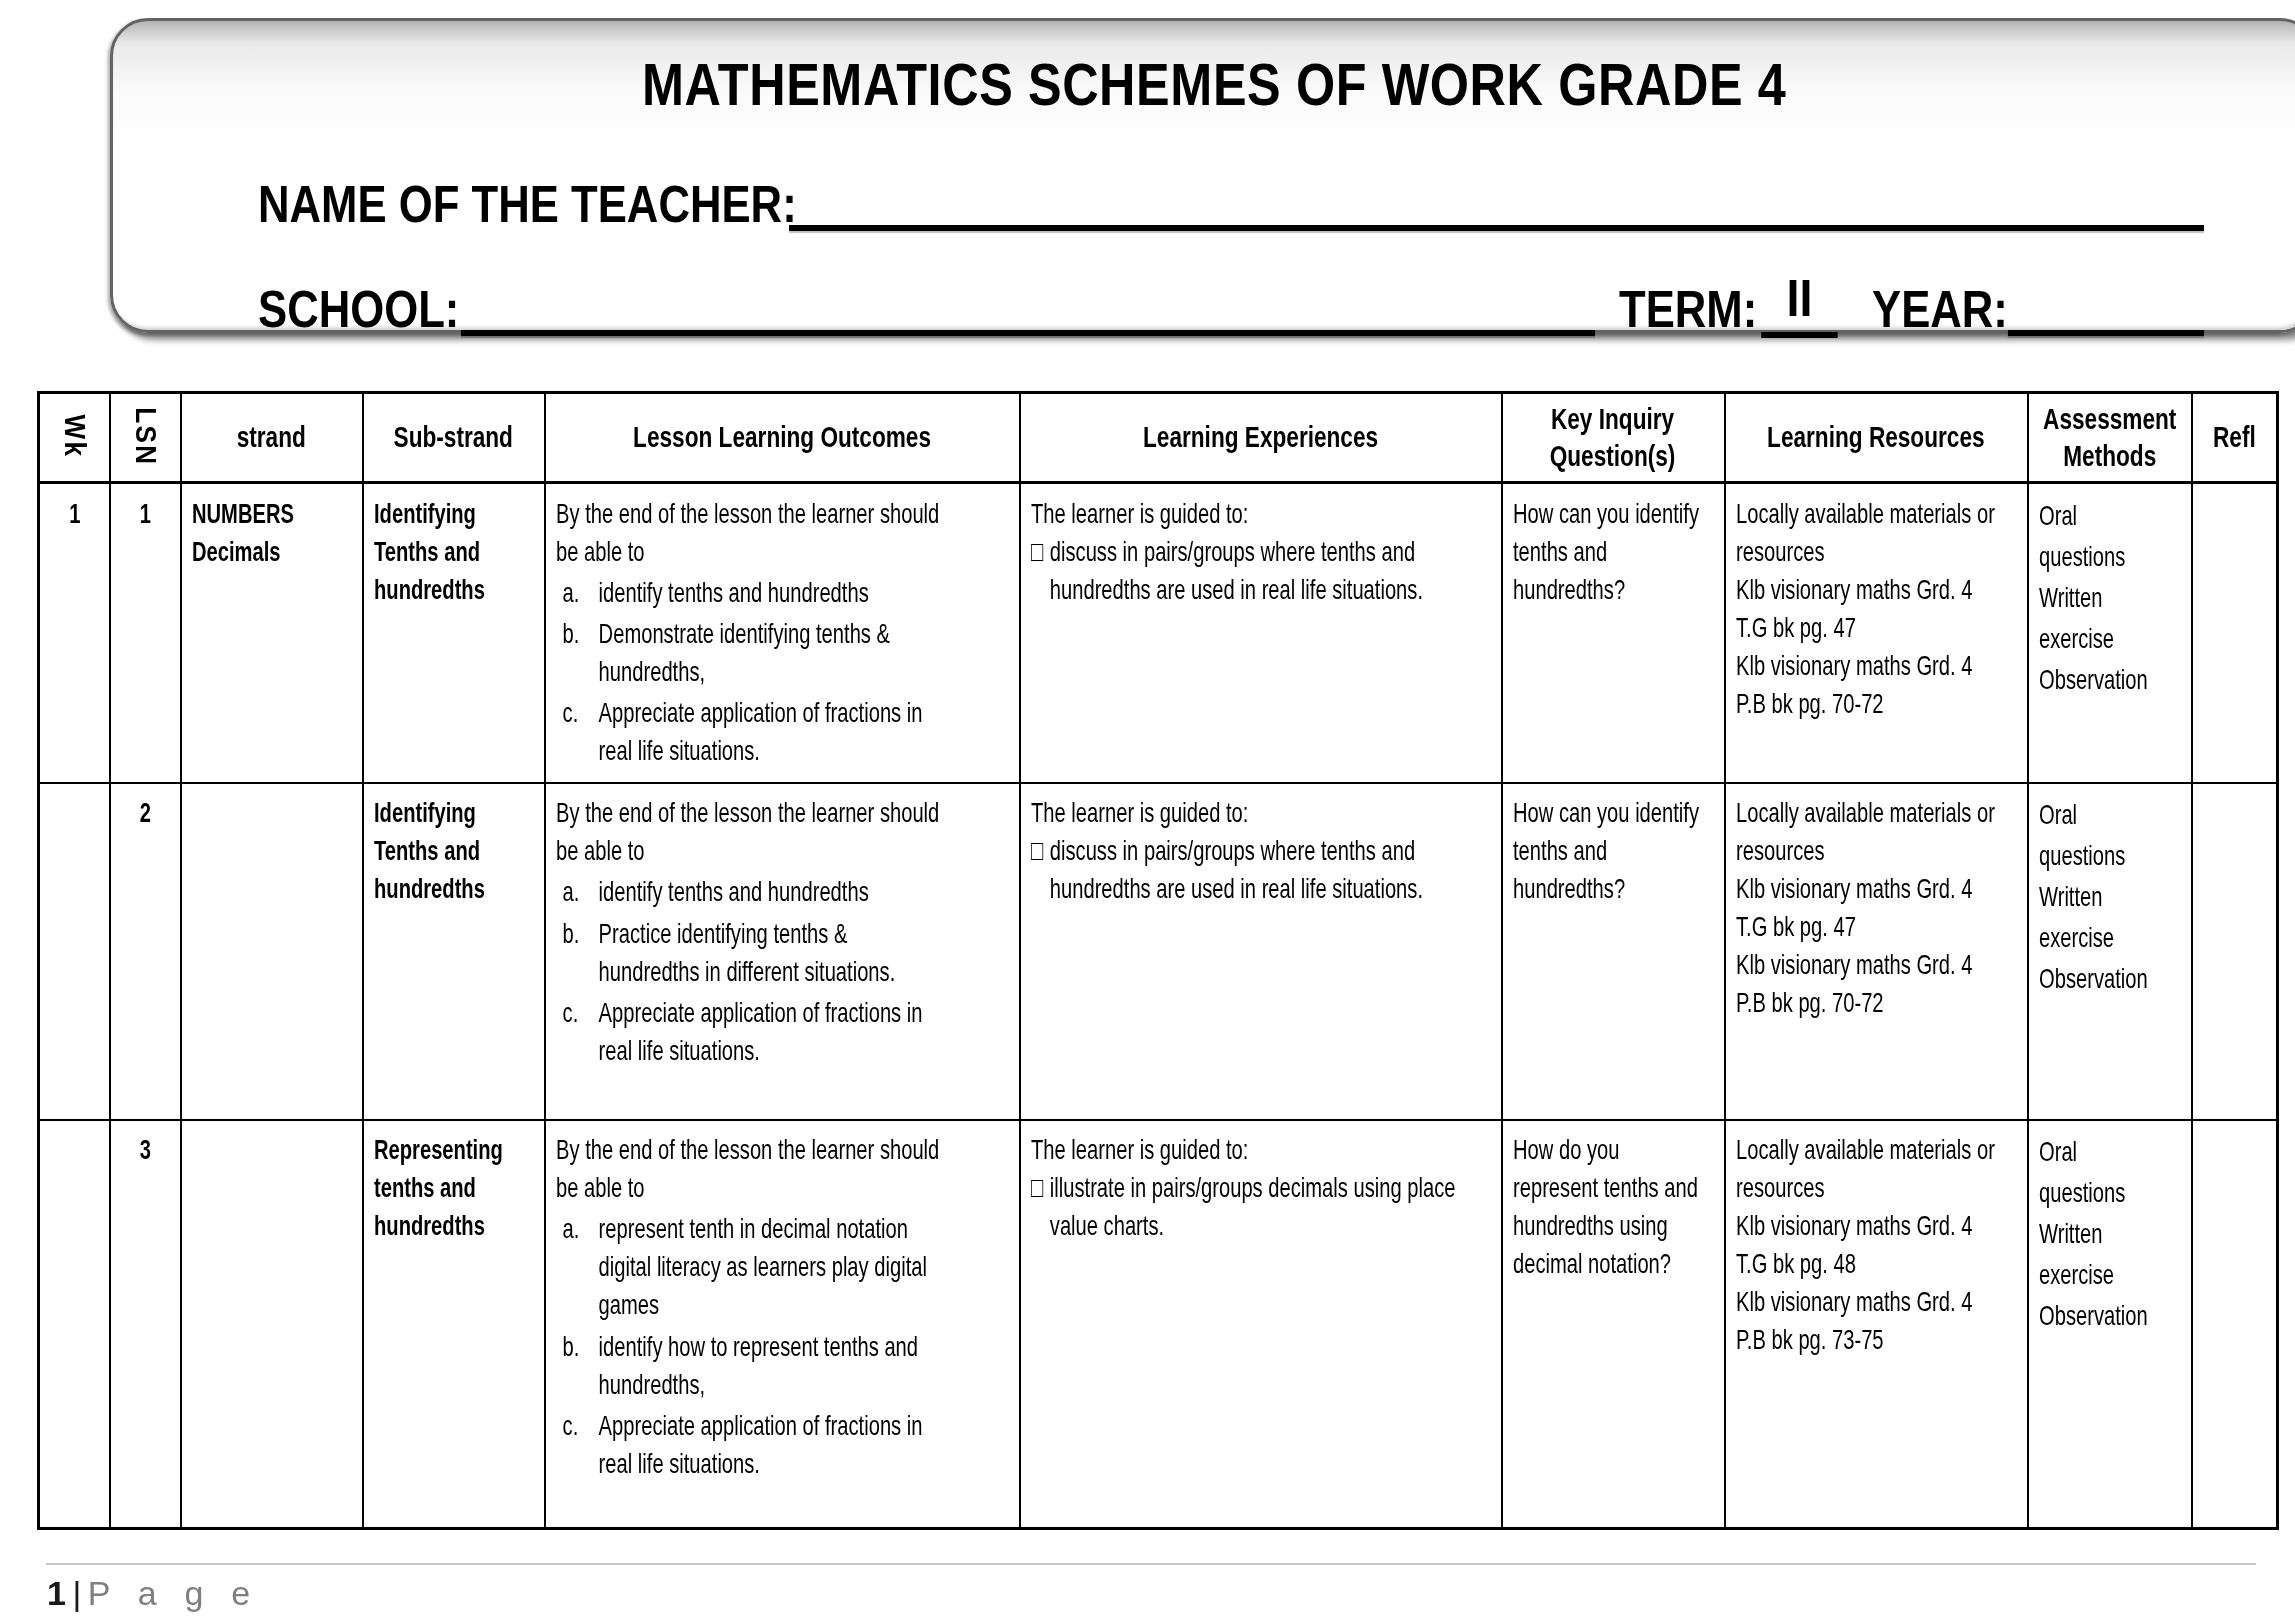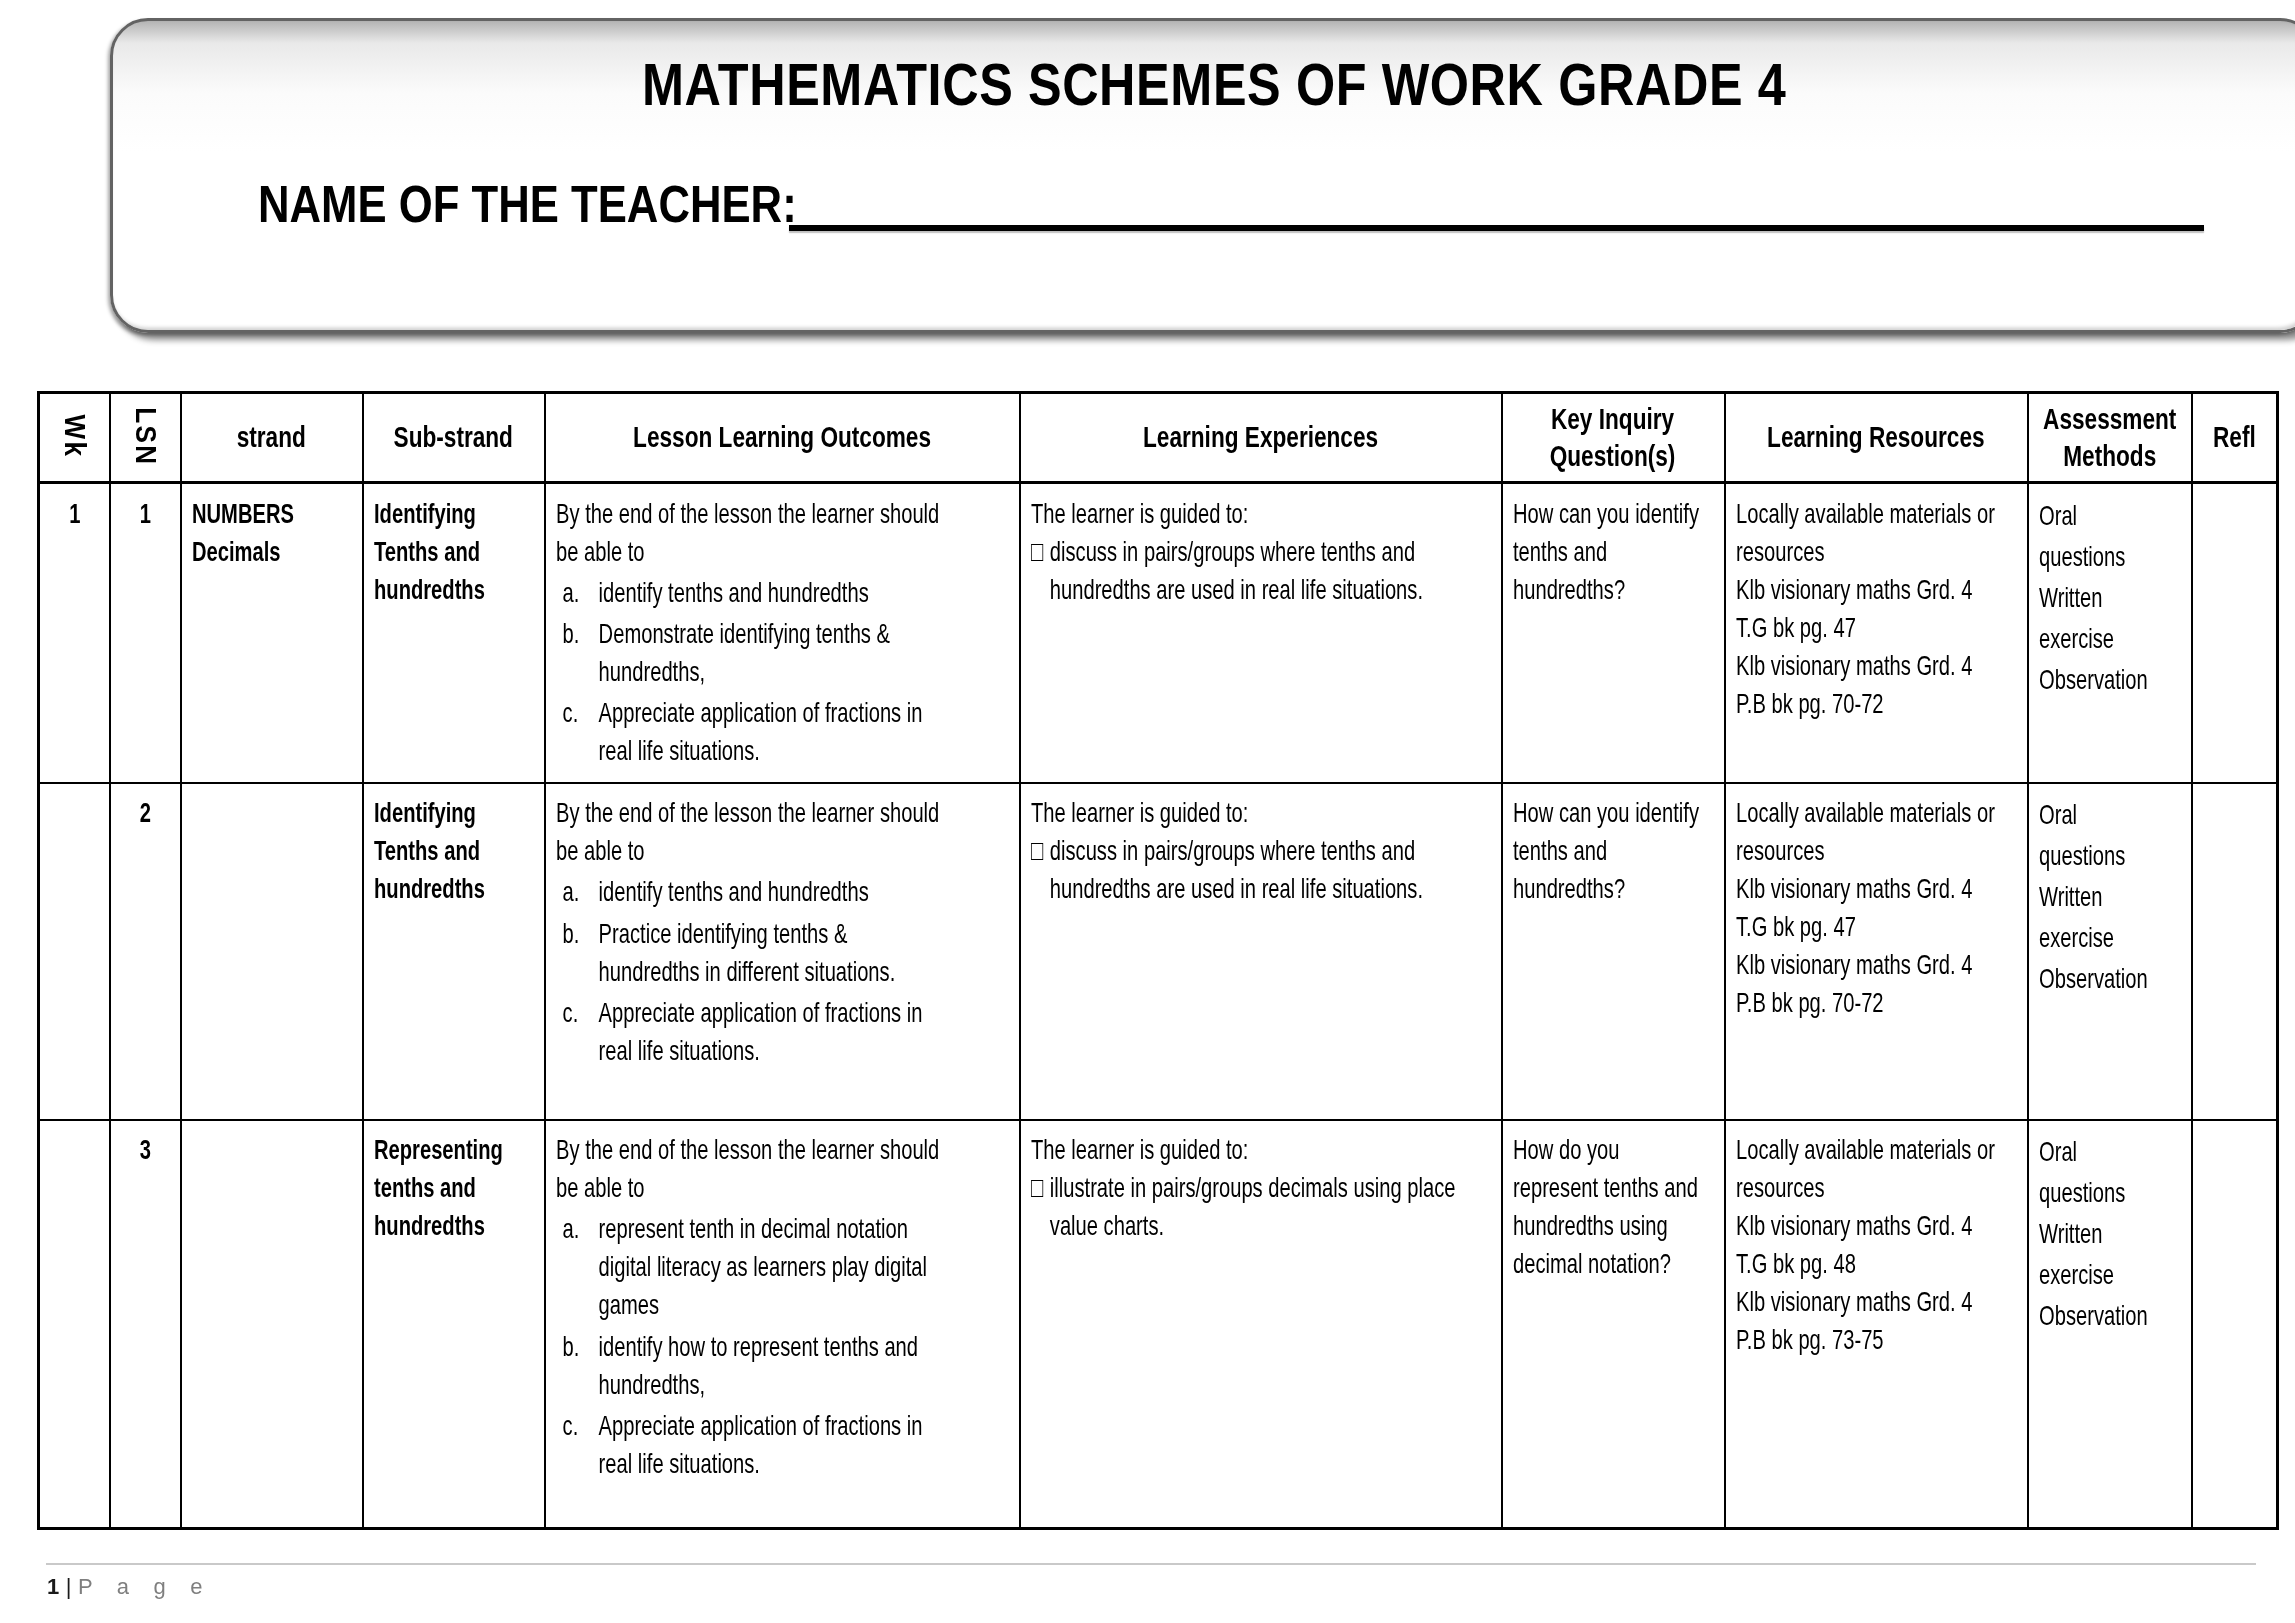--- a/index.html
+++ b/index.html
@@ -49,35 +49,43 @@
   .otxt { flex:1 1 auto; max-width:492px; }
   .bli { display:flex; }
   .tofu { flex:0 0 auto; margin-right:9.2px; }
   .btxt { flex:1 1 auto; }
   .res-line { margin:0; }
   .as-line { line-height:41px; }
   .pad-r { padding-right:23.6px;border-radius:7px; }
 
   
   .footer-rule { position:absolute; left:46px; width:2210px; top:1563px; border-top:2.6px solid #c9c9c9; }
-  .footer-text { position:absolute; left:47px; top:1574px; font-size:22px; }
+  .footer-text { position:absolute; left:47px; top:1574px; font-size:34px; }
   .pg-num { font-weight:bold; color:#1a1a1a; }
   .pg-sep { color:#1a1a1a; margin:0 6.5px; font-weight:normal; }
   .pg-word { color:#7f7f7f; letter-spacing:9.2px; }
 </style>
 </head>
 <body>
 
 <div class="title-box">
   <div class="doc-title">
     <span class="sqc">MATHEMATICS SCHEMES OF WORK GRADE 4</span>
   </div>
   <div class="hline l1">
     <span class="hlabel lab-teacher">NAME OF THE TEACHER:</span>
     <span class="ufill fill-flex"></span>
+  </div>
+  <div class="hline l2">
+    <span class="hlabel lab-school">SCHOOL:</span>
+    <span class="ufill fill-flex"></span>
+    <span class="hlabel lab-term">TERM:</span>
+    <span class="term-val">II</span>
+    <span class="hlabel lab-year">YEAR:</span>
+    <span class="ufill fill-year"></span>
   </div>
 </div>
 
 <table class="schemes">
   <colgroup>
     <col style="width:71px">
       <col style="width:71px">
       <col style="width:182px">
       <col style="width:182px">
     <col style="width:475px">

